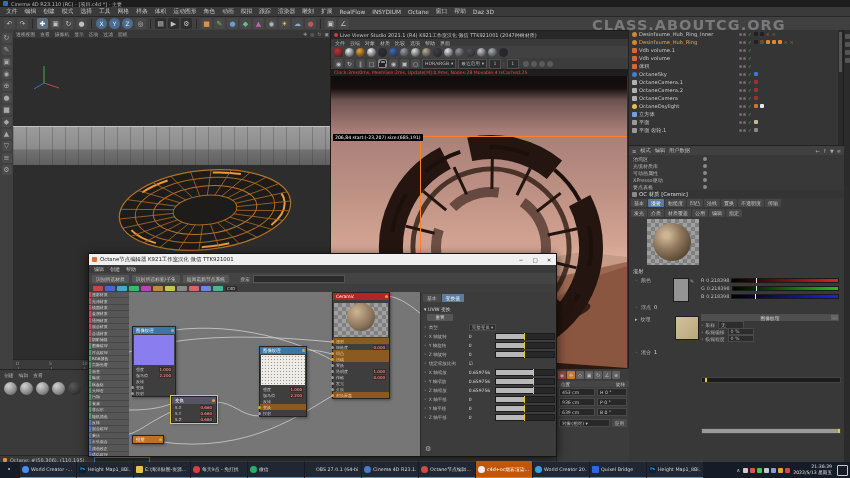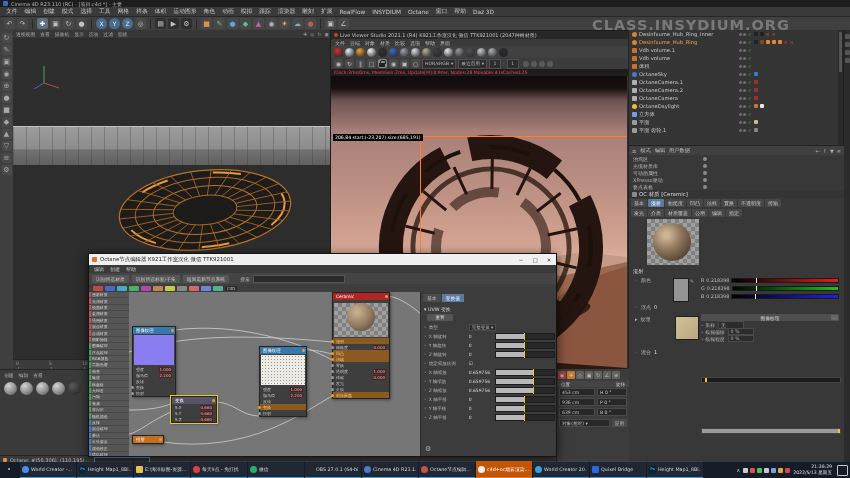--- a/index.html
+++ b/index.html
@@ -999,21 +999,21 @@
             <span class="na-sl">
               <b style="width: 50%;"></b>
               <s style="left: calc(50% - 1px);"></s>
             </span>
           </div>
         </div>
       <div style="position:absolute;left:4px;bottom:3px;font-size:7px;color:#aaa">⚙</div>
     </div>
   </div>
 
-  <div class="abs" id="watermark">CLASS.INSYDIUM.ORG</div>
+  <div class="abs" id="watermark">CLASS.ABOUTCG.ORG</div>
   <div class="abs" id="taskbar">
     <div id="tb-start">
         <i></i>
       </div>
     <div id="tb-items" class="row">
         <div class="tsk">
           <span class="ti" style="background: rgb(76, 139, 245); border-radius: 50%;"></span>
           <span class="tl">World Creator -...</span>
         </div>
         <div class="tsk">

